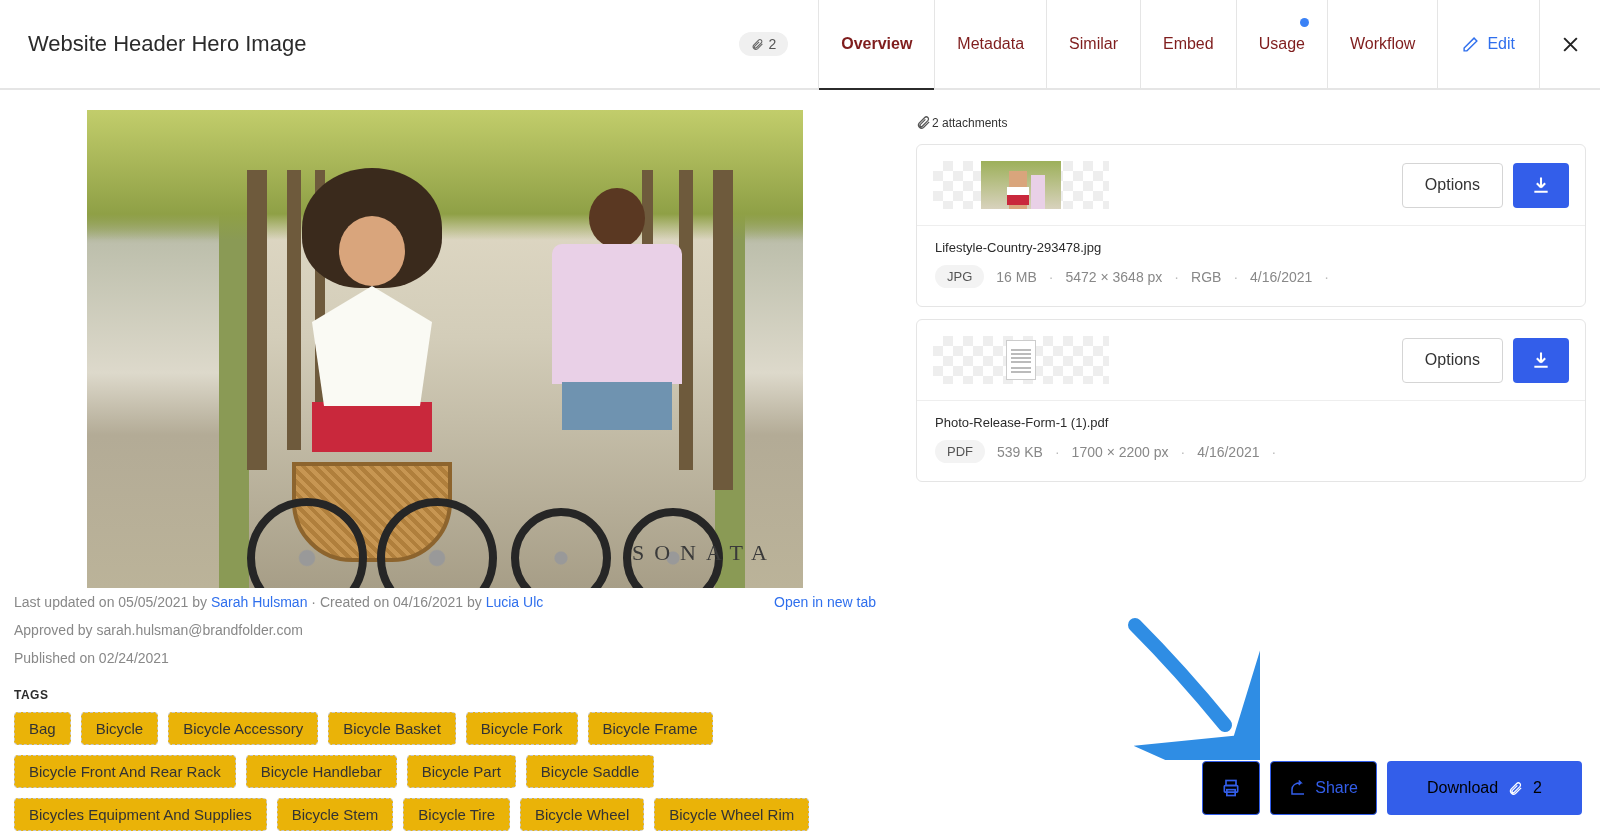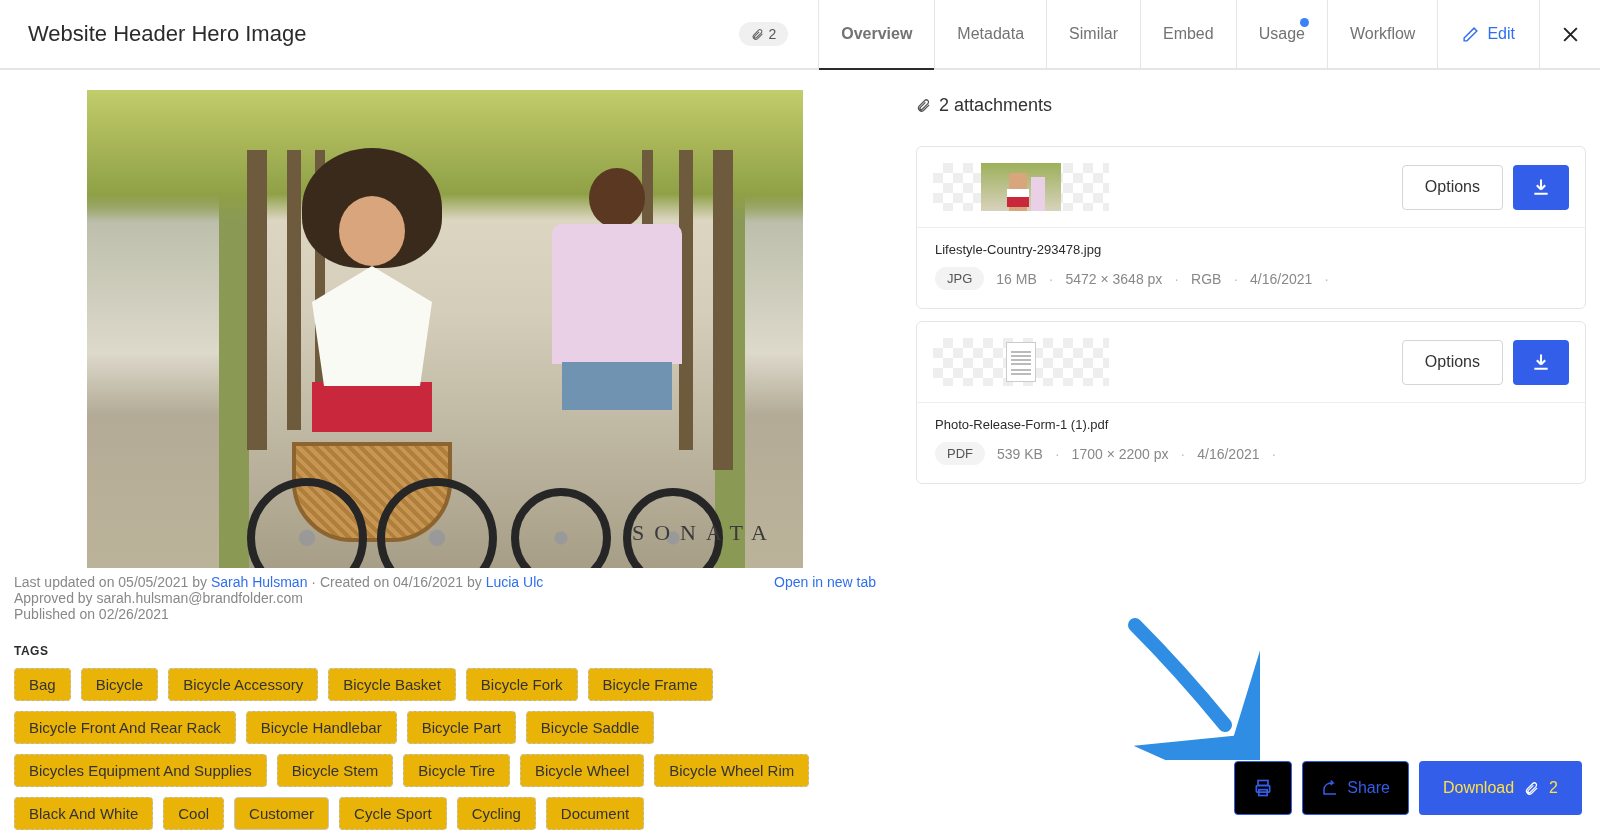--- a/index.html
+++ b/index.html
@@ -10,21 +10,21 @@
     width: 1600px;
     height: 839px;
     overflow: hidden;
     position: relative;
   }
 
   
   .header {
     display: flex;
     align-items: center;
-    height: 70px;
+    height: 90px;
     border-bottom: 2px solid #e5e5e5;
     padding-left: 28px;
   }
   .header-title {
     font-size: 22px;
     font-weight: 400;
     flex: 0 0 auto;
   }
   .header-spacer { flex: 1; }
   .att-pill {
@@ -42,21 +42,21 @@
     display: flex;
     align-self: stretch;
   }
   .tab {
     display: flex;
     align-items: center;
     justify-content: flex-start;
     padding: 0 22px;
     border-left: 1px solid #e5e5e5;
     font-size: 16px;
-    color: #737373;
+    color: #7f1d1d;
     position: relative;
     cursor: pointer;
     white-space: nowrap;
   }
   .tab.active { font-weight: 600; }
   .tab.active::after {
     content: "";
     position: absolute;
     bottom: -2px; left: 0; right: 0;
     height: 2px;
@@ -214,21 +214,21 @@
 
   
   .meta-row {
     display: flex;
     justify-content: space-between;
     font-size: 14px;
     color: #888;
     margin-top: 6px;
   }
   .meta-row a { color: #2f6fed; text-decoration: none; }
-  .meta-line { font-size: 14px; color: #888; }
+  .meta-line { font-size: 14px; color: #888; margin-top: 12px; }
   .open-link { color: #2f6fed; font-size: 14px; cursor: pointer; }
 
   
   .tags-heading {
     font-size: 12px;
     font-weight: 700;
     letter-spacing: 0.5px;
     margin-top: 22px;
     margin-bottom: 10px;
   }
@@ -246,24 +246,24 @@
     background: #eab308;
     cursor: pointer;
     white-space: nowrap;
   }
   .tag.solid { border-style: solid; }
 
   
   .att-header {
     display: flex;
     align-items: center;
-    gap: 8px;
-    font-size: 18px;
+    gap: 1px;
+    font-size: 12px;
     color: #333;
-    margin-bottom: 30px;
+    margin-bottom: 14px;
   }
   .att-card {
     border: 1px solid #e5e5e5;
     border-radius: 6px;
     overflow: hidden;
     margin-bottom: 12px;
   }
   .att-top {
     display: flex;
     align-items: center;
@@ -351,22 +351,22 @@
   .footer .btn { height: 54px; }
   .footer .btn-outline-blue {
     border: 1.5px solid #335eea;
     background: #000000;
     color: #335eea;
     padding: 0 18px;
     gap: 8px;
   }
   .footer .btn-download {
     background: #335eea;
-    color: #fde047;
-    padding: 0 24px;
+    color: #000000;
+    padding: 0 40px;
     gap: 10px;
     border: none;
   }
 
   
   .arrow-annot {
     position: absolute;
     left: 1110px;
     top: 610px;
     pointer-events: none;
@@ -452,21 +452,21 @@
       <div class="watermark">SONATA</div>
     </div>
 
     <div class="meta-row">
       <div>
         <span>Last updated on 05/05/2021 by </span><a>Sarah Hulsman</a><span> · Created on 04/16/2021 by </span><a>Lucia Ulc</a>
       </div>
       <div class="open-link">Open in new tab</div>
     </div>
     <div class="meta-line">Approved by sarah.hulsman@brandfolder.com</div>
-    <div class="meta-line">Published on 02/26/2021</div>
+    <div class="meta-line">Published on 02/24/2021</div>
 
     <div class="tags-heading">TAGS</div>
     <div class="tags">
       <span class="tag">Bag</span>
       <span class="tag">Bicycle</span>
       <span class="tag">Bicycle Accessory</span>
       <span class="tag">Bicycle Basket</span>
       <span class="tag">Bicycle Fork</span>
       <span class="tag">Bicycle Frame</span>
       <span class="tag">Bicycle Front And Rear Rack</span>

